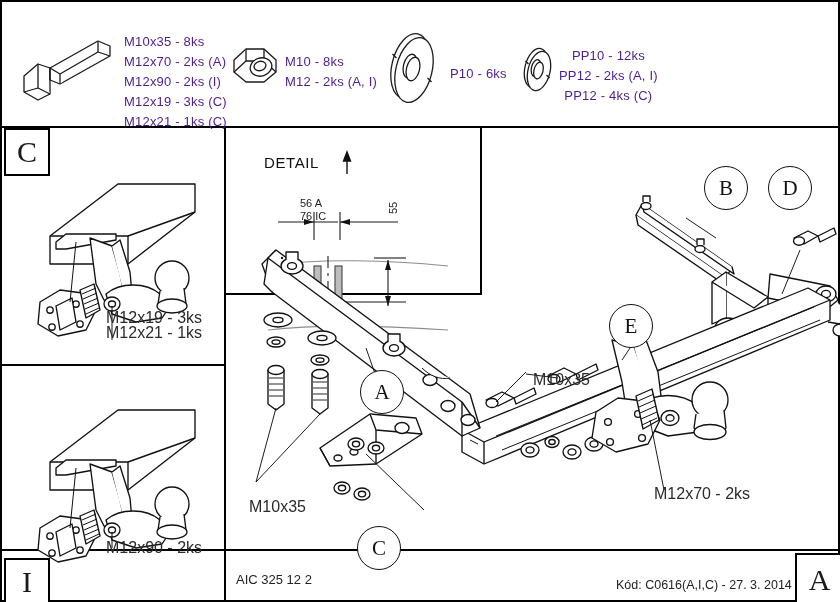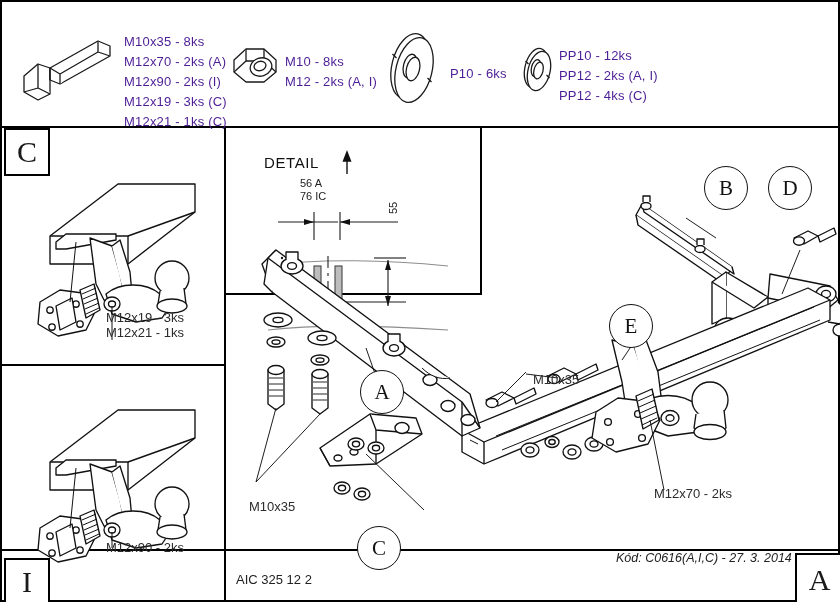--- a/index.html
+++ b/index.html
@@ -28,21 +28,21 @@
   .spec{position:absolute;font-size:13px;line-height:20px;color:#4c1d95;
         white-space:pre;letter-spacing:.2px;}
 
   
   .callout{position:absolute;border:1.6px solid #111;border-radius:50%;
            background:#fff;display:flex;align-items:center;justify-content:center;
            font-size:21px;font-family:"Liberation Serif","DejaVu Serif",serif;
            color:#111;z-index:30;}
 
   
-  .lbl{position:absolute;font-size:13px;color:#2b2b2b;white-space:pre;
+  .lbl{position:absolute;font-size:16px;color:#2b2b2b;white-space:pre;
        line-height:15px;z-index:25;}
 
   
   .detail-title{position:absolute;font-size:15px;letter-spacing:.6px;color:#111;}
   .dim{position:absolute;font-size:11px;color:#222;white-space:pre;line-height:13px;}
   .dim.vert{transform:rotate(-90deg);transform-origin:left top;}
 
   
   #watermark{position:absolute;left:295px;top:248px;width:250px;height:110px;
              z-index:2;pointer-events:none;}
@@ -124,35 +124,35 @@
 
   <svg class="abs" style="left:518px;top:42px;" width="42" height="54">
     <g fill="#fff" stroke="#1a1a1a" stroke-width="1.3">
       <ellipse cx="16" cy="24" rx="11" ry="20" transform="rotate(14 16 24)"></ellipse>
       <ellipse cx="19" cy="27" rx="11" ry="20" transform="rotate(14 19 27)"></ellipse>
       <path d="M5.5 17 L8.5 20 M26.5 31 L29.5 34"></path>
       <ellipse cx="16" cy="24" rx="4.5" ry="8.5" transform="rotate(14 16 24)"></ellipse>
       <ellipse cx="18.5" cy="26.5" rx="4.5" ry="8.5" transform="rotate(14 18.5 26.5)"></ellipse>
     </g>
   </svg>
-  <div class="spec" style="left:557px;top:44px;">PP10 - 12ks
+  <div class="spec" style="left:557px;top:44px;text-align:center;">PP10 - 12ks
 PP12 - 2ks (A, I)
 PP12 - 4ks (C)</div>
 
 
   <div class="detail-title" style="left:262px;top:152px;">DETAIL</div>
 
   <svg class="abs" style="left:334px;top:148px;" width="22" height="26">
     <g stroke="#111" stroke-width="1.4" fill="#111">
       <line x1="11" y1="24" x2="11" y2="7"></line>
       <path d="M11 2 L14.5 11 L7.5 11 Z"></path>
     </g>
   </svg>
 
-  <div class="dim" style="left:298px;top:175px;">56 A
+  <div class="dim" style="left:298px;top:195px;">56 A
 76 IC</div>
   <div class="dim vert" style="left:385px;top:212px;">55</div>
 
   <svg class="abs" style="left:276px;top:196px;" width="200" height="95">
     <g stroke="#1a1a1a" stroke-width="1.1" fill="none">
 
       <line x1="0" y1="24" x2="60" y2="24"></line>
       <line x1="36" y1="14" x2="36" y2="42"></line>
       <line x1="62" y1="14" x2="62" y2="42"></line>
       <line x1="62" y1="24" x2="120" y2="24"></line>
@@ -446,15 +446,15 @@
   </div>
   <div class="callout" style="left:607px;top:302px;width:42px;height:42px;">
     <span>E</span>
   </div>
 
   <div class="lbl" style="left:247px;top:497px;">M10x35</div>
   <div class="lbl" style="left:531px;top:370px;">M10x35</div>
   <div class="lbl" style="left:652px;top:484px;">M12x70 - 2ks</div>
 
   <div class="tb" style="left:234px;top:570px;">AIC 325 12 2</div>
-  <div class="tb big" style="left:614px;top:548px;font-style:italic;">Kód: C0616(A,I,C) - 27. 3. 2014</div>
+  <div class="tb big" style="left:614px;top:575px;">Kód: C0616(A,I,C) - 27. 3. 2014</div>
 
 </div>
 
 </body></html>

